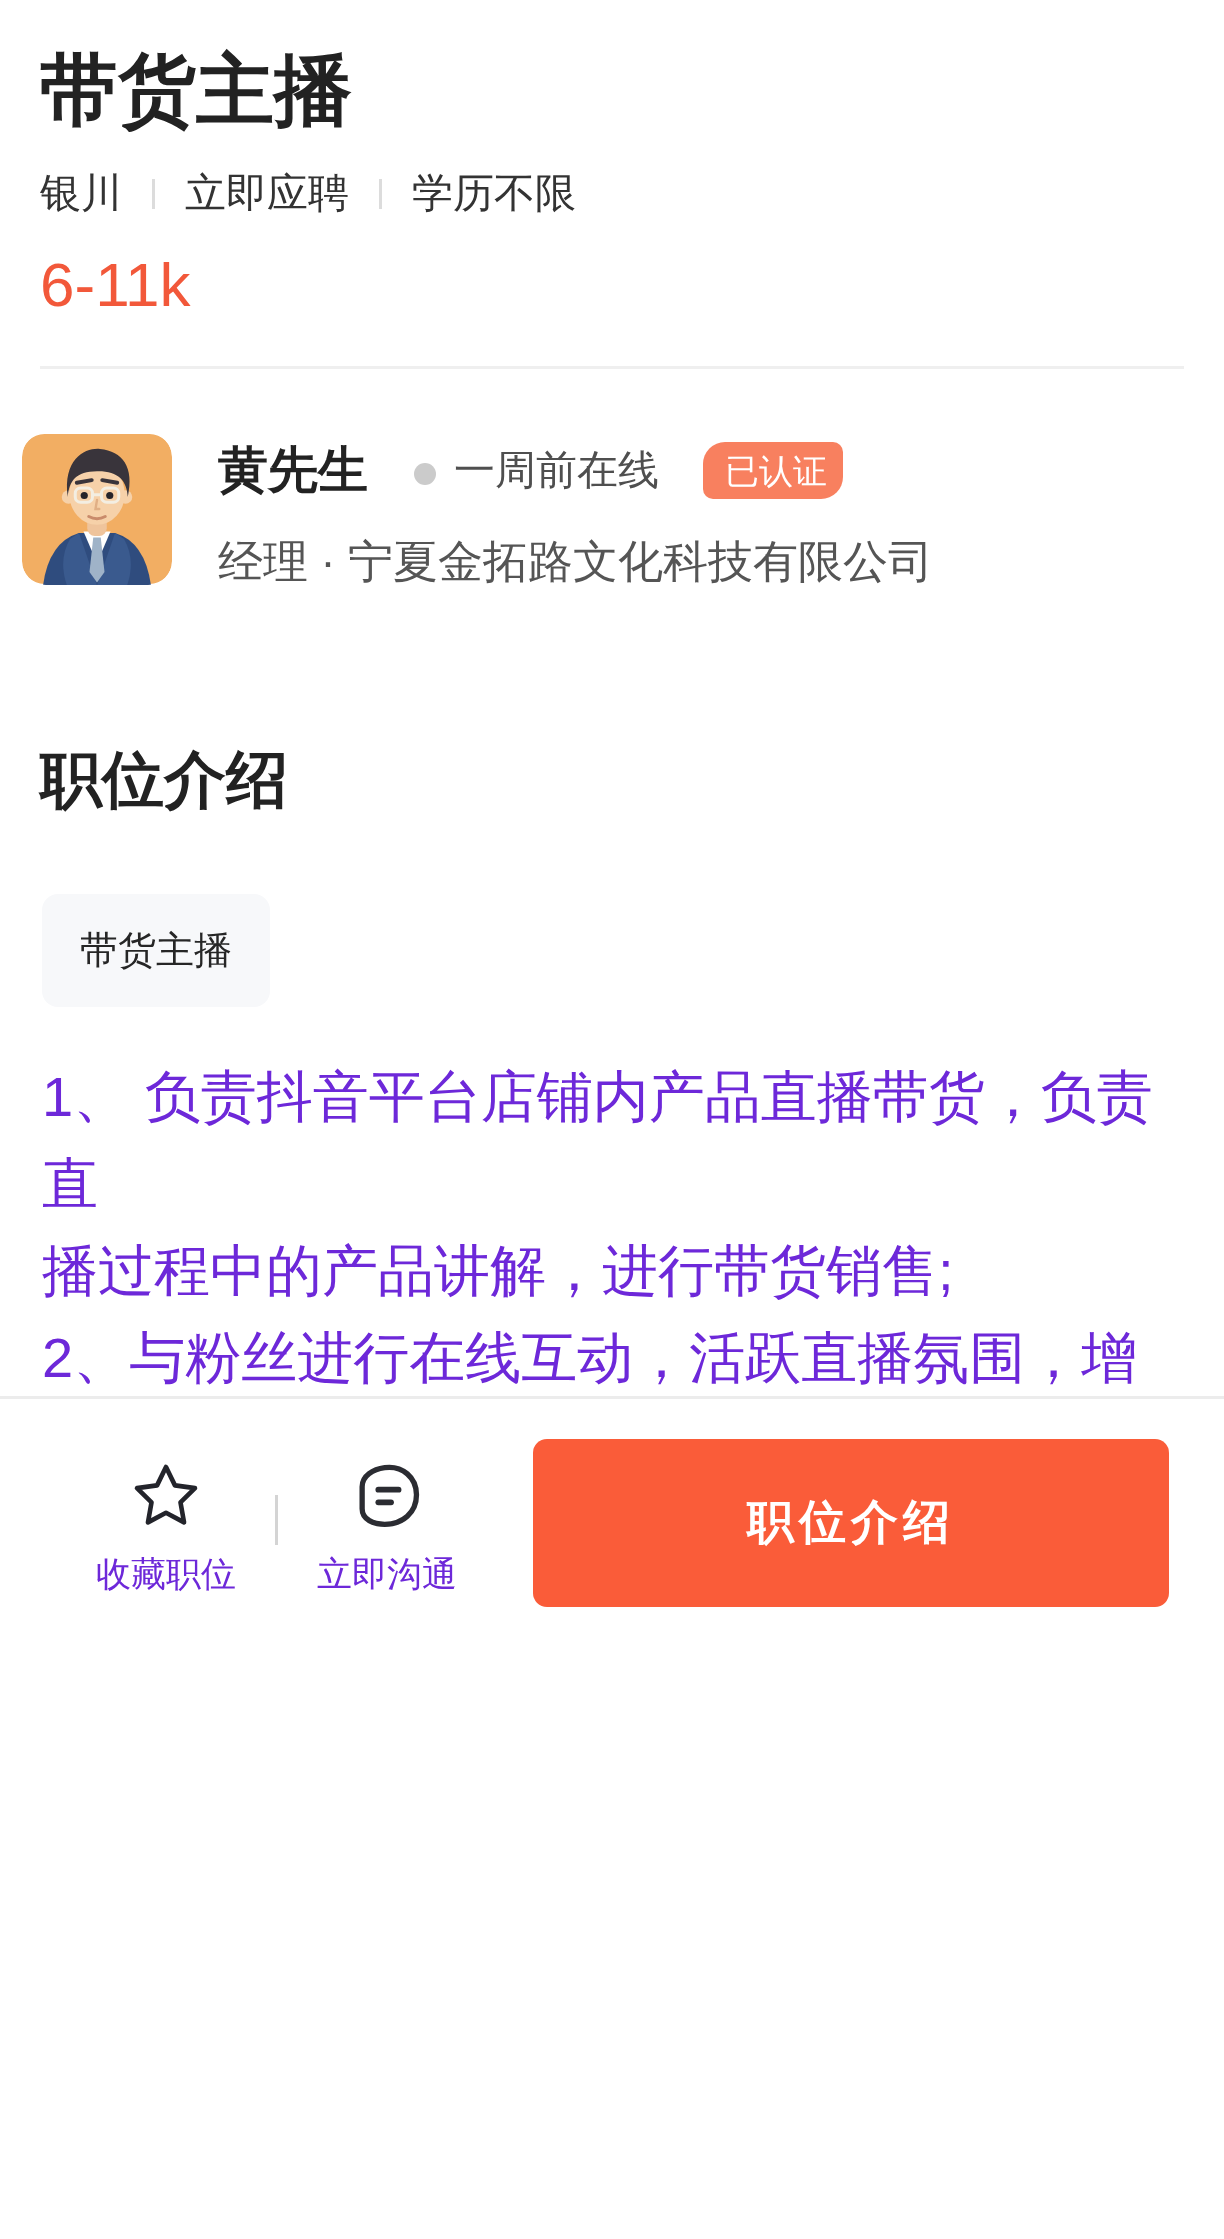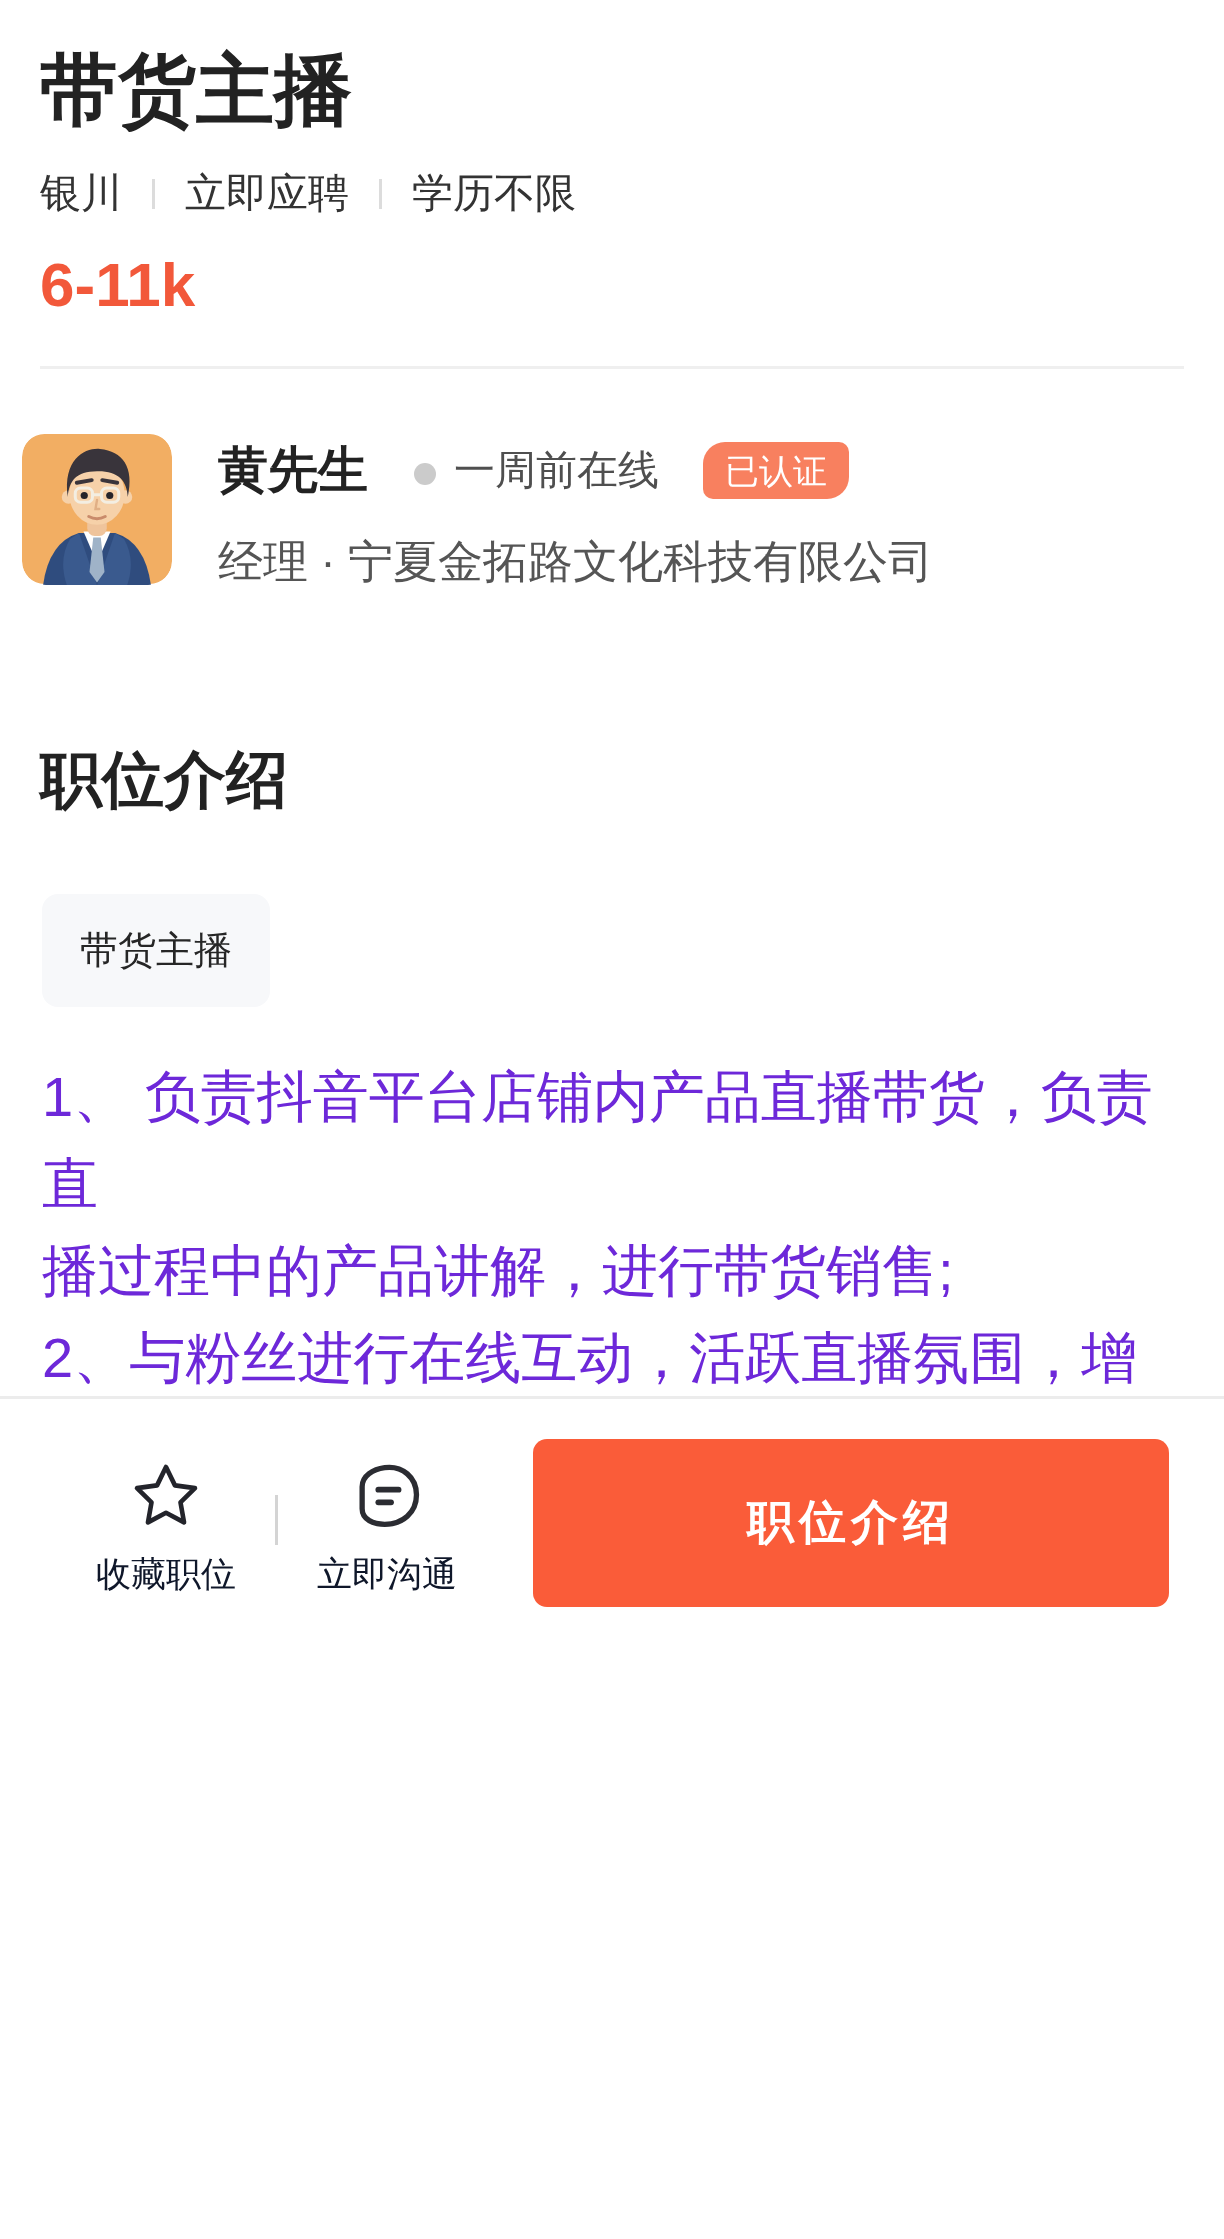--- a/index.html
+++ b/index.html
@@ -5,45 +5,45 @@
   html,body{margin:0;padding:0;background:#fff;}
   .page{
     position:relative;width:1224px;height:1640px;background:#ffffff;overflow:hidden;
     font-family:"Liberation Sans","DejaVu Sans",sans-serif;color:#222;
   }
   
   .header{padding:14px 40px 0 40px;}
   .job-title{margin:30px 0 0 0;font-size:78px;line-height:1.18;font-weight:700;color:#222;}
   .meta-row{margin-top:30px;display:flex;align-items:center;font-size:41px;color:#333;}
   .meta-row .vsep{width:3px;height:30px;background:#DCDCDC;margin:0 30px;}
-  .salary{margin-top:28px;font-size:62px;font-weight:700;color:#F2583A;}
+  .salary{margin-top:28px;font-size:62px;font-weight:400;color:#F2583A;}
   .h-divider{height:3px;background:#EFEFEF;margin:46px 40px 0 40px;}
   
   .recruiter{display:flex;align-items:flex-start;margin:64px 40px 0 22px;gap:46px;}
   .avatar{width:150px;height:152px;border-radius:24px;overflow:hidden;flex:none;}
   .avatar svg{display:block;width:100%;height:100%;}
   .r-info{padding-top:4px;}
   .r-top{display:flex;align-items:center;}
   .r-name{font-size:50px;font-weight:700;color:#222;}
   .online-dot{width:22px;height:22px;border-radius:50%;background:#CBCBCB;margin:6px 18px 0 46px;flex:none;}
   .r-online{font-size:41px;color:#4F4F4F;}
   .badge{margin-left:44px;background:#F8805F;color:#fff;font-size:34px;line-height:1;
-         padding:12px 22px 11px 22px;border-radius:22px 10px 22px 10px;}
+         padding:12px 16px 11px 22px;border-radius:22px 10px 22px 10px;}
   .r-company{margin-top:28px;font-size:45px;color:#555;}
   
   .section-title{margin:146px 0 0 40px;font-size:62px;font-weight:700;color:#222;}
   .tag-chip{display:inline-block;margin:72px 0 0 42px;background:#F7F8FA;border-radius:16px;
             padding:31px 38px;font-size:38px;color:#262626;}
   .job-desc{margin:46px 40px 0 42px;font-size:56px;line-height:87px;color:#6d28d9;white-space:pre-line;}
   
   .bottom-bar{position:absolute;left:0;right:0;bottom:0;height:241px;background:#fff;
               border-top:3px solid #ECECEC;display:flex;align-items:center;}
   .bar-action{display:flex;flex-direction:column;align-items:center;gap:18px;width:180px;margin-top:18px;cursor:pointer;}
   .bar-action:first-child{margin-left:76px;}
-  .bar-action .label{font-size:35px;color:#0f172a;text-align:right;}
+  .bar-action .label{font-size:35px;color:#6d28d9;text-align:right;}
   .bar-action svg{display:block;}
   .bar-vsep{width:3px;height:50px;background:#D4D4D4;margin:0 19px;align-self:center;}
   .apply-btn{margin-left:56px;width:636px;height:168px;border:none;border-radius:14px;background:#FA5C39;
              color:#fff;font-size:47px;font-weight:700;letter-spacing:5px;cursor:pointer;
              font-family:"Liberation Sans","DejaVu Sans",sans-serif;margin-top:6px;}
 </style>
 </head>
 <body>
 
 <div class="page">

